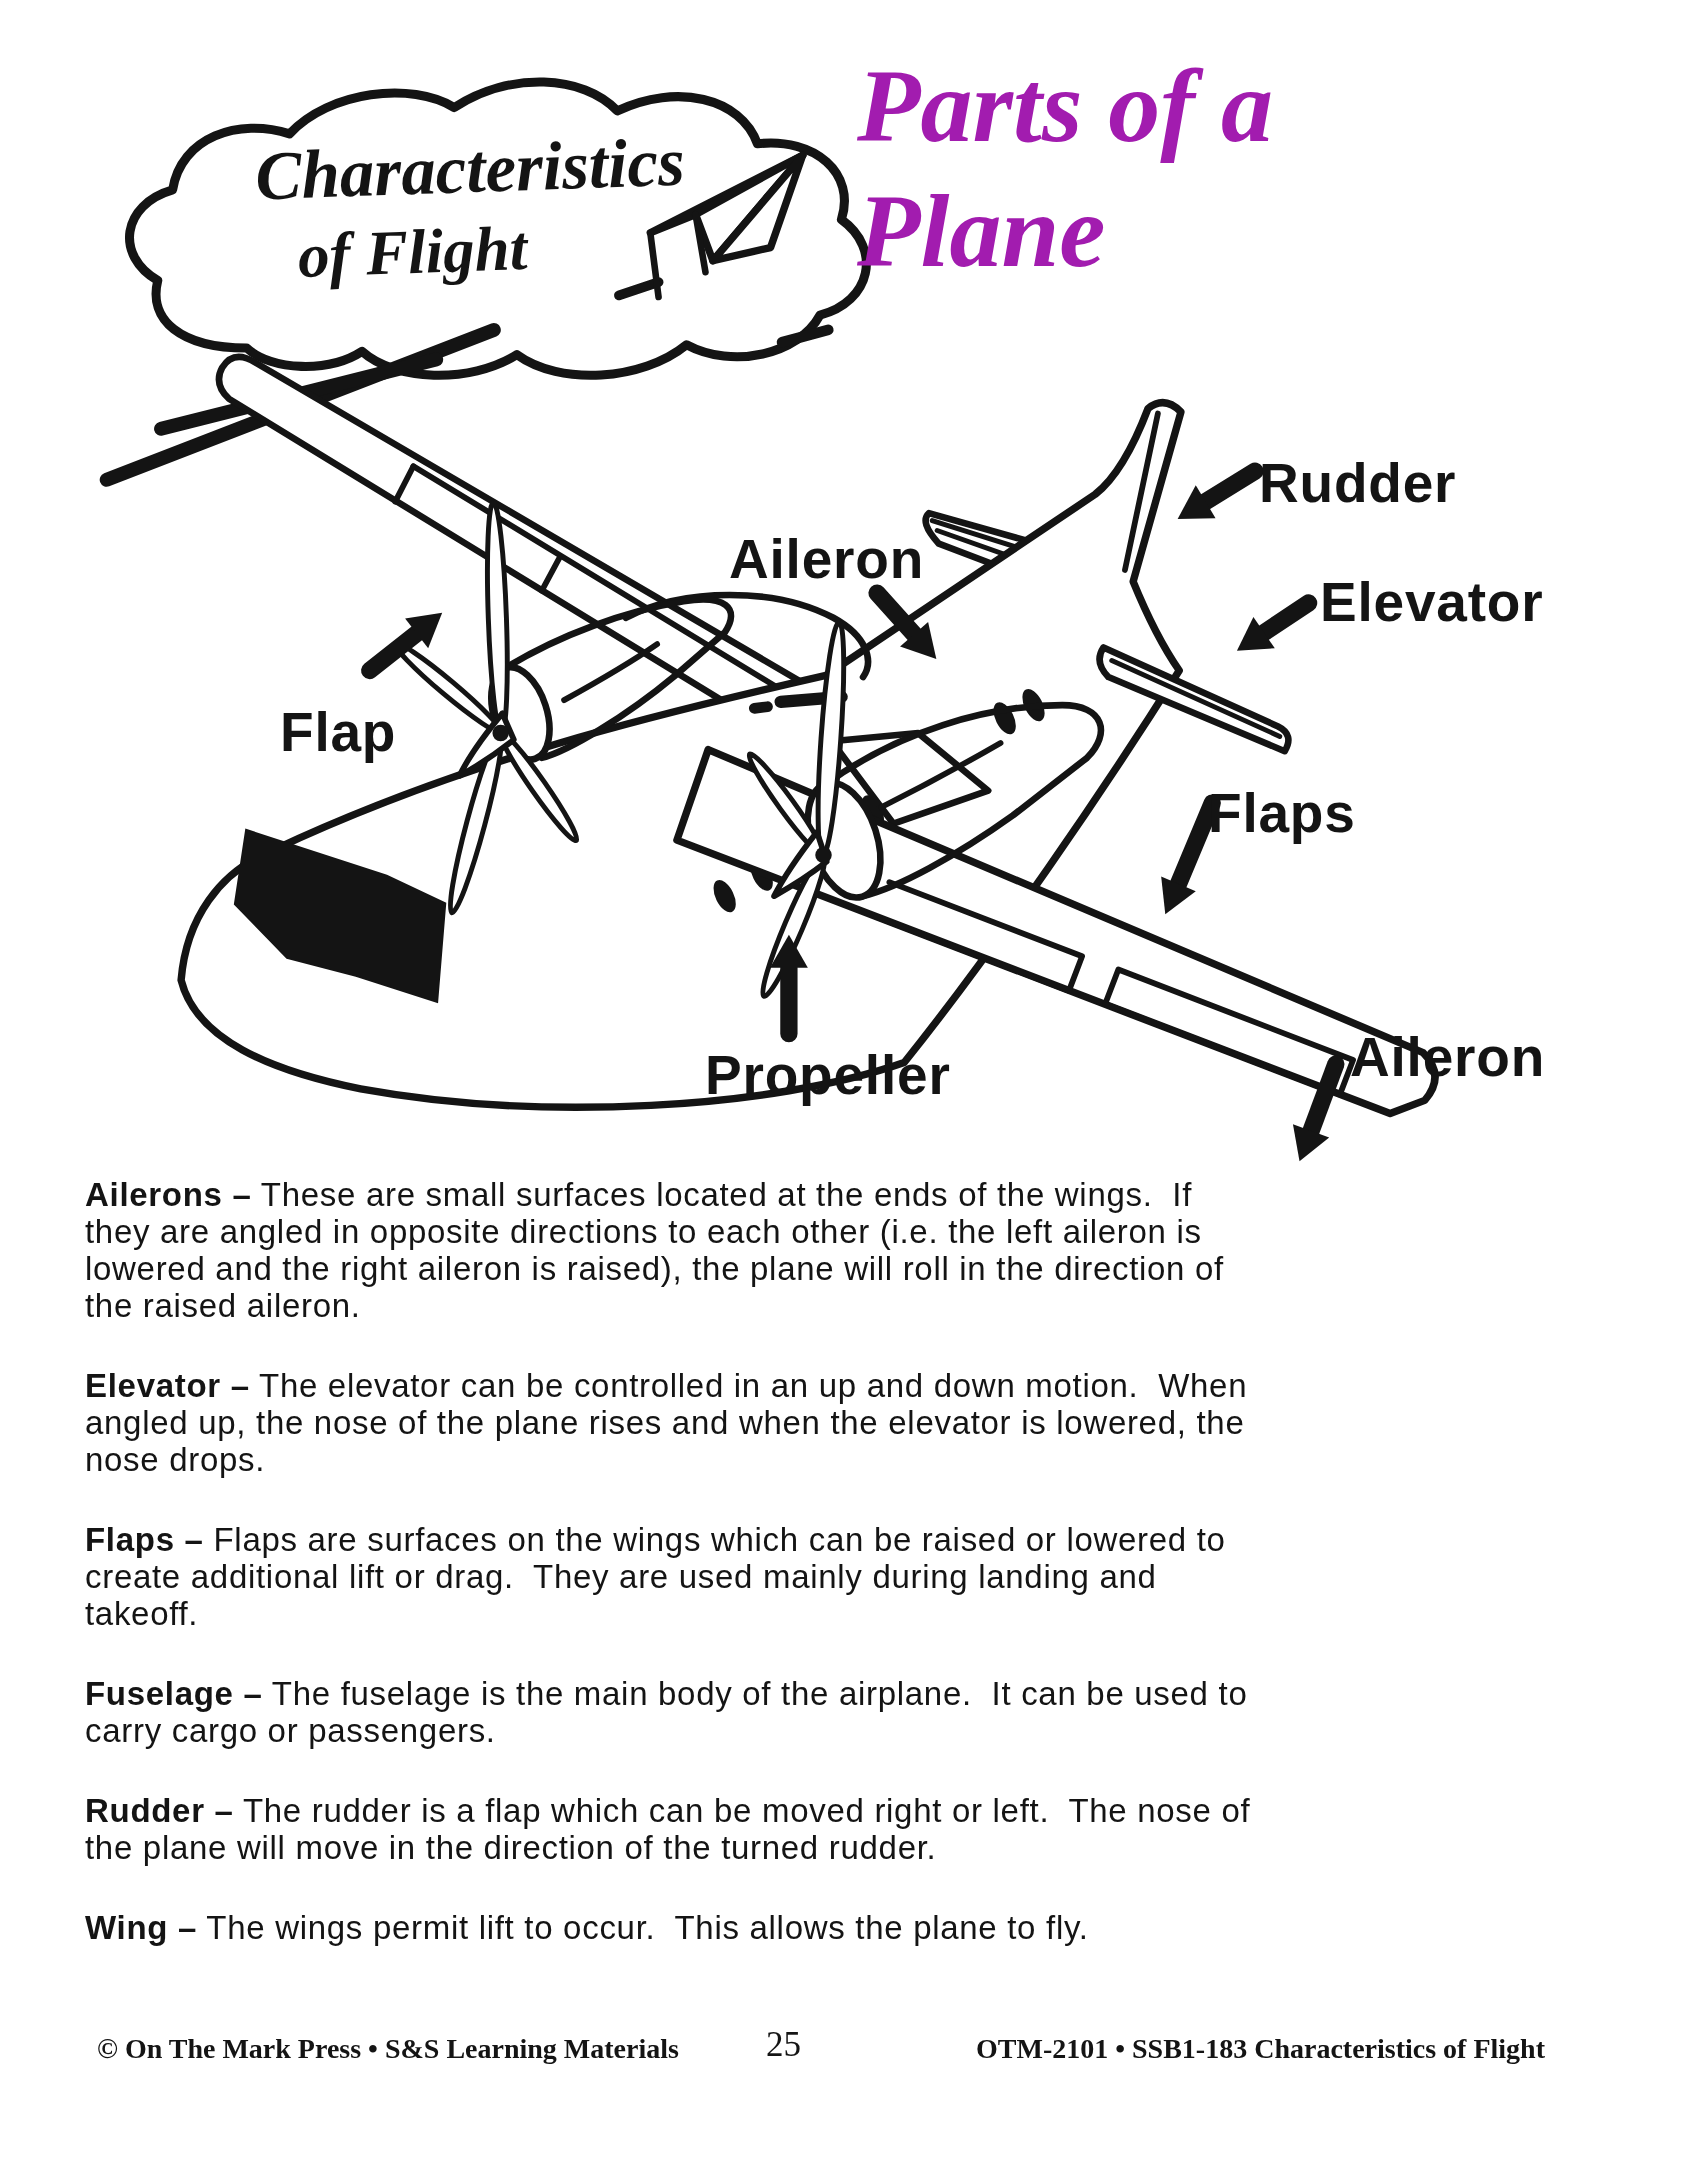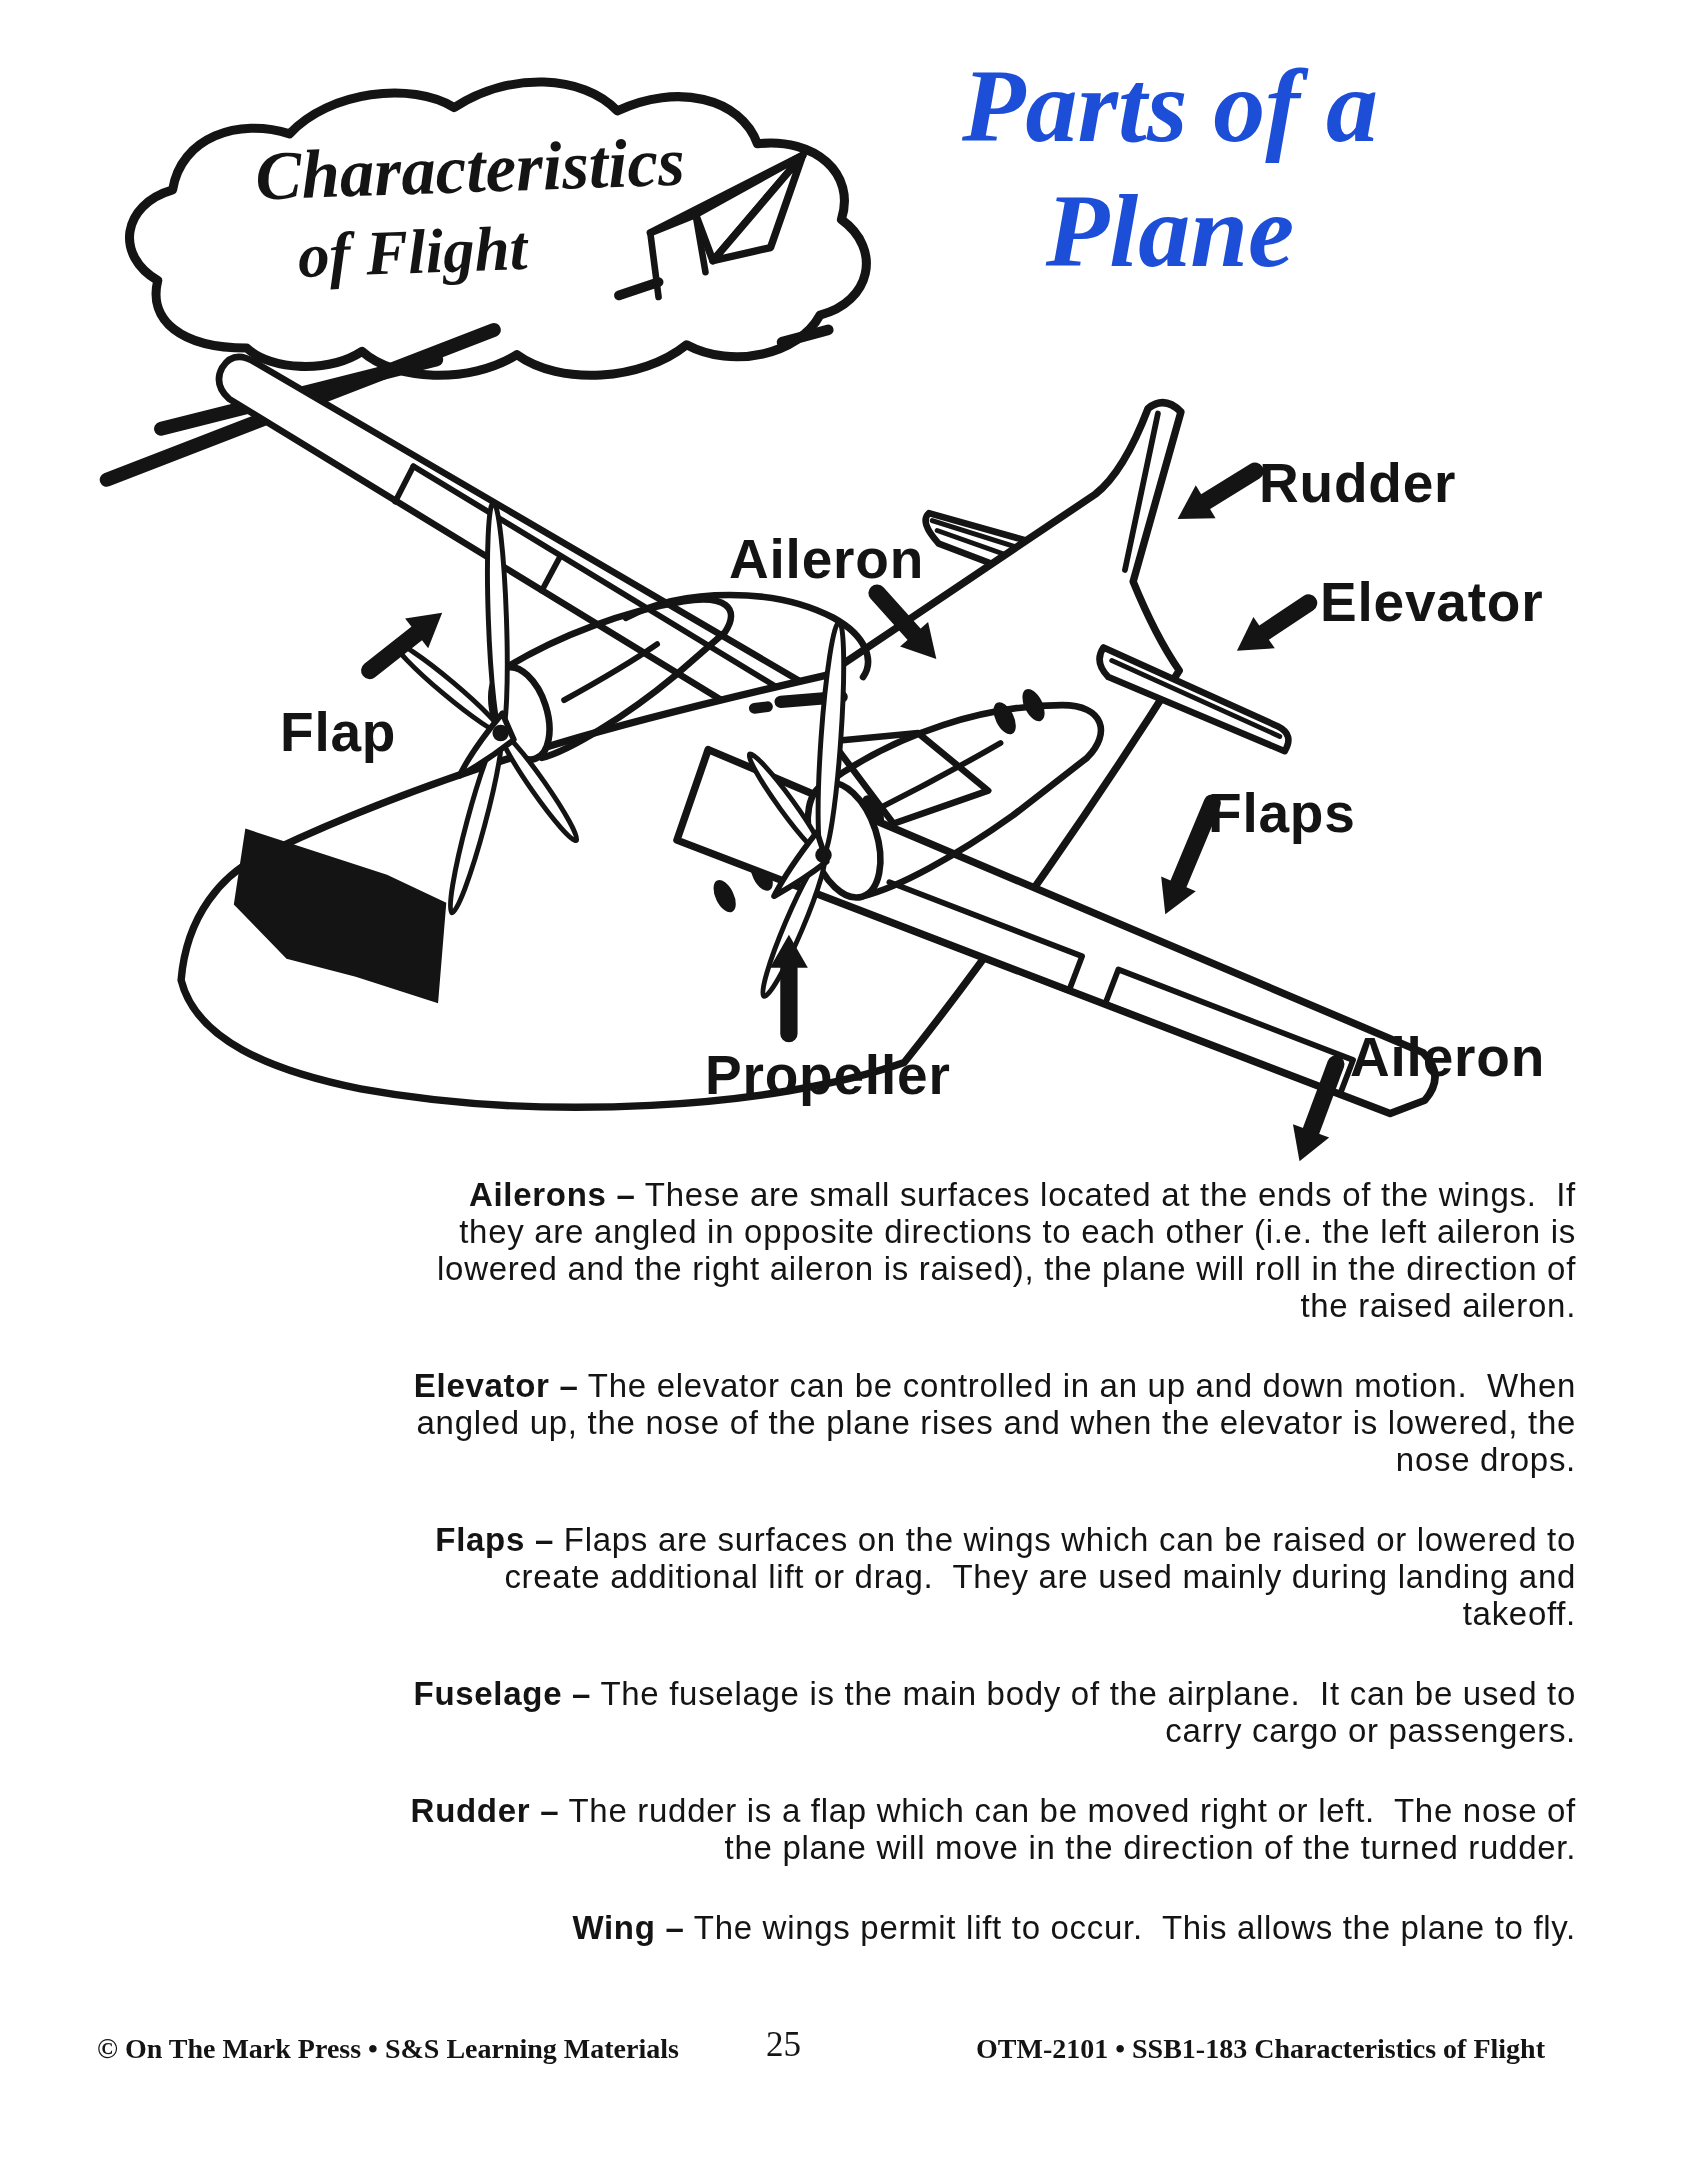--- a/index.html
+++ b/index.html
@@ -15,41 +15,41 @@
   
   .logo-text{
     position:absolute;text-align:center;font-family:"Liberation Serif",serif;
     font-style:italic;font-weight:600;color:#141414;transform:rotate(-2deg);
   }
   .logo-line1{left:124px;top:130px;width:692px;font-size:69px;}
   .logo-line2{left:124px;top:216px;width:577px;font-size:63px;}
 
   
   .page-title{
-    position:absolute;left:857px;top:43px;width:626px;text-align:center;
+    position:absolute;left:857px;top:43px;width:626px;text-align:left;
     font-family:"Liberation Serif",serif;font-style:italic;font-weight:600;
-    font-size:104px;line-height:125px;color:#1d4ed8;
+    font-size:104px;line-height:125px;color:#a21caf;
   }
 
   
   .part-label{
     position:absolute;font-weight:700;font-size:55px;letter-spacing:0.8px;color:#141414;
   }
   .lbl-wing{left:280px;top:700px;}
   .lbl-fuselage{left:729px;top:527px;}
   .lbl-rudder{left:1259px;top:451px;}
   .lbl-elevator{left:1320px;top:570px;}
   .lbl-flap{left:1208px;top:781px;}
   .lbl-aileron{left:1350px;top:1025px;}
   .lbl-propeller{left:705px;top:1043px;}
 
   
   .defs{
     position:absolute;left:85px;top:1176px;width:1491px;
-    font-size:33px;line-height:37px;letter-spacing:0.7px;color:#141414;text-align:right;
+    font-size:33px;line-height:37px;letter-spacing:0.7px;color:#141414;
   }
   .def{margin:0 0 43px 0;white-space:pre-wrap;}
   .def .term{font-weight:700;}
 
   
   .footer-left{
     position:absolute;left:97px;top:2033px;font-family:"Liberation Serif",serif;
     font-weight:600;font-size:28px;color:#141414;
   }
   .footer-page{

